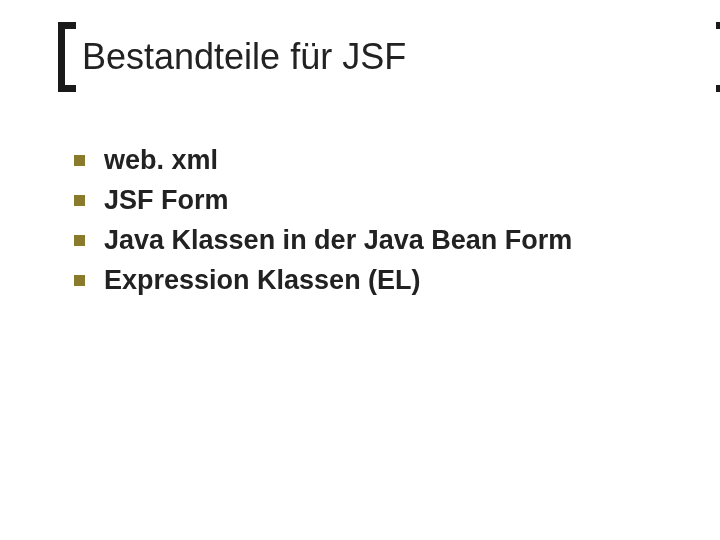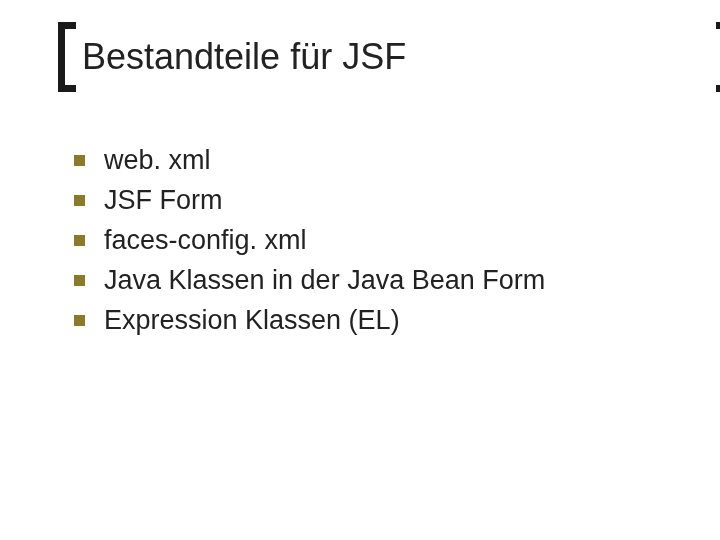--- a/index.html
+++ b/index.html
@@ -51,20 +51,21 @@
   .body {
     position: absolute;
     left: 70px;
     top: 140px;
     right: 60px;
   }
   ul.list {
     list-style: none;
     margin: 0;
     padding: 0;
+    font-weight: bold;
   }
   ul.list li {
     position: relative;
     padding-left: 34px;
     font-size: 27px;
     line-height: 40px;
     color: #222222;
   }
   ul.list li .bullet {
     position: absolute;
@@ -91,24 +92,20 @@
       <li>
         <span class="bullet"></span>
         <span>web. xml</span>
       </li>
       <li>
         <span class="bullet"></span>
         <span>JSF Form</span>
       </li>
       <li>
         <span class="bullet"></span>
-        <span>faces-config. xml</span>
-      </li>
-      <li>
-        <span class="bullet"></span>
         <span>Java Klassen in der Java Bean Form</span>
       </li>
       <li>
         <span class="bullet"></span>
         <span>Expression Klassen (EL)</span>
       </li>
     </ul>
   </div>
 
 </div>

